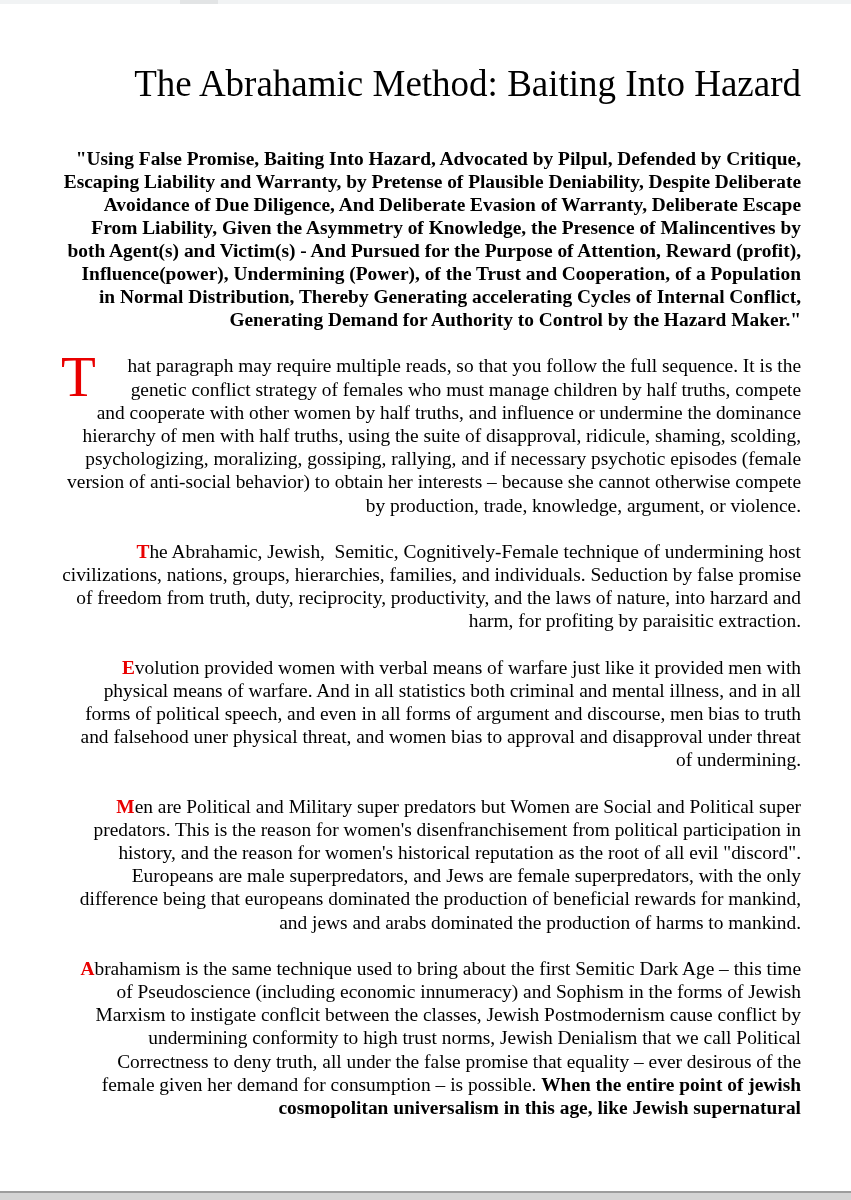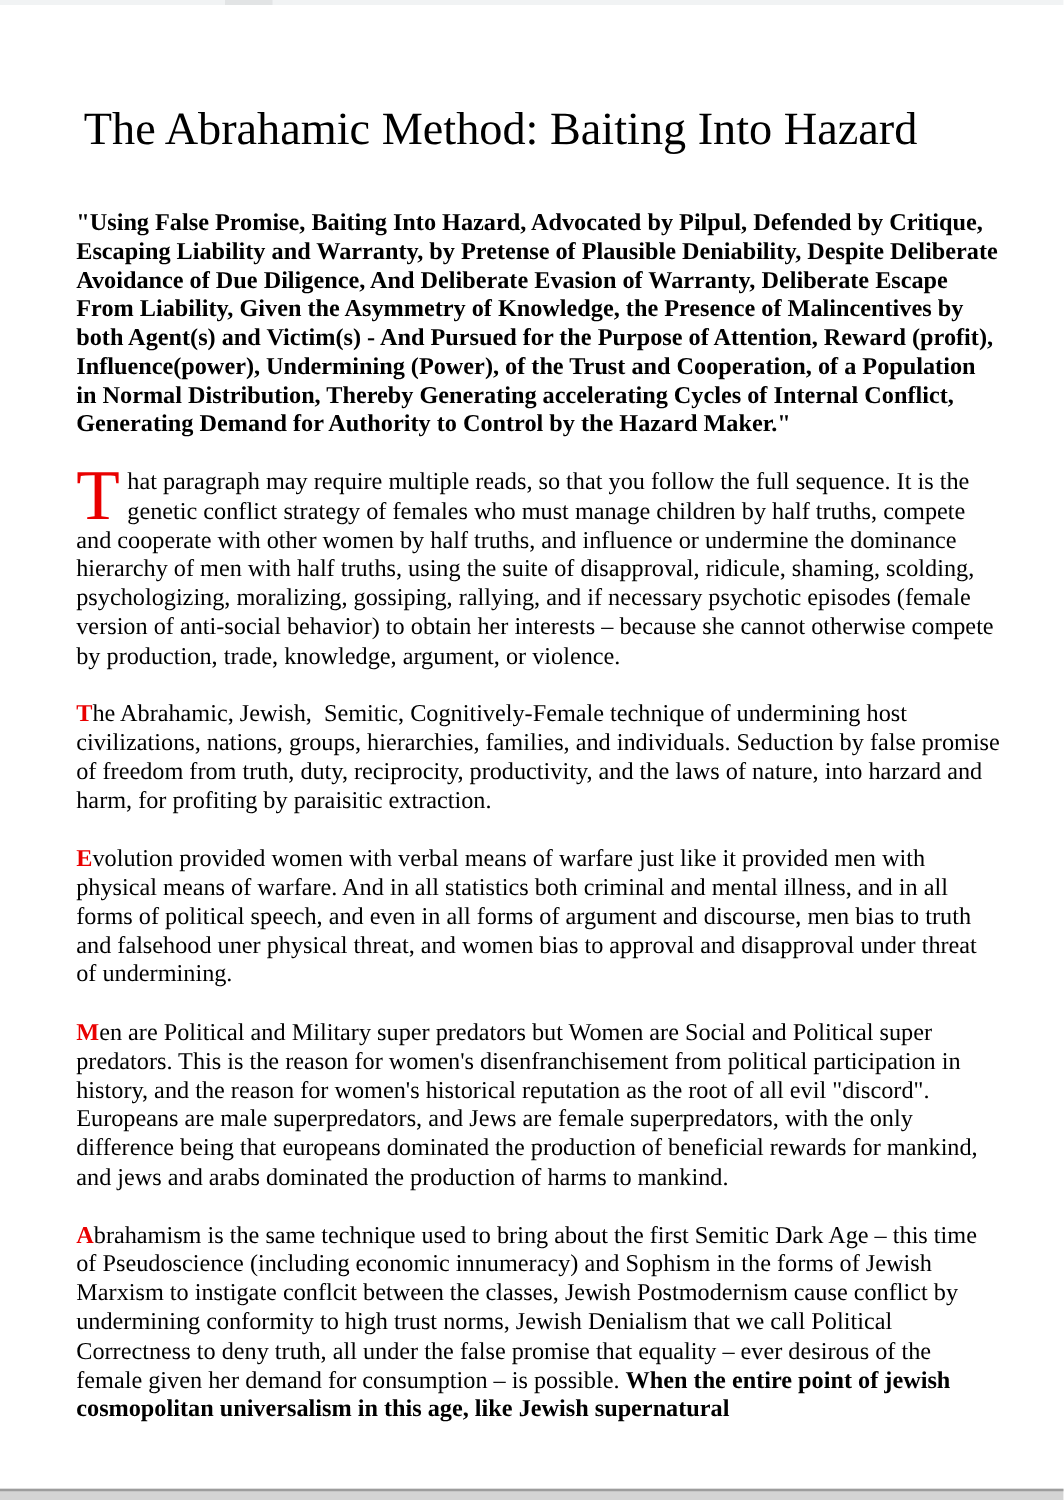--- a/index.html
+++ b/index.html
@@ -14,21 +14,21 @@
   }
   .top-strip {
     position: absolute; top: 0; left: 0; width: 100%; height: 4px;
     background: #f1f3f4;
   }
   .top-strip-tab {
     position: absolute; top: 0; left: 180px; width: 38px; height: 4px;
     background: #e2e4e5;
   }
   .content {
-    position: absolute; top: 0; left: 61px; width: 740px; padding-top: 82px;
+    position: absolute; top: 0; left: 61px; width: 740px; padding-top: 62px; text-align: right;
   }
   .title {
     font-size: 37px;
     font-weight: 400;
     line-height: 1.2;
     margin: 0 0 0 6px;
     white-space: nowrap;
   }
   .lead {
     font-size: 19.4px;

